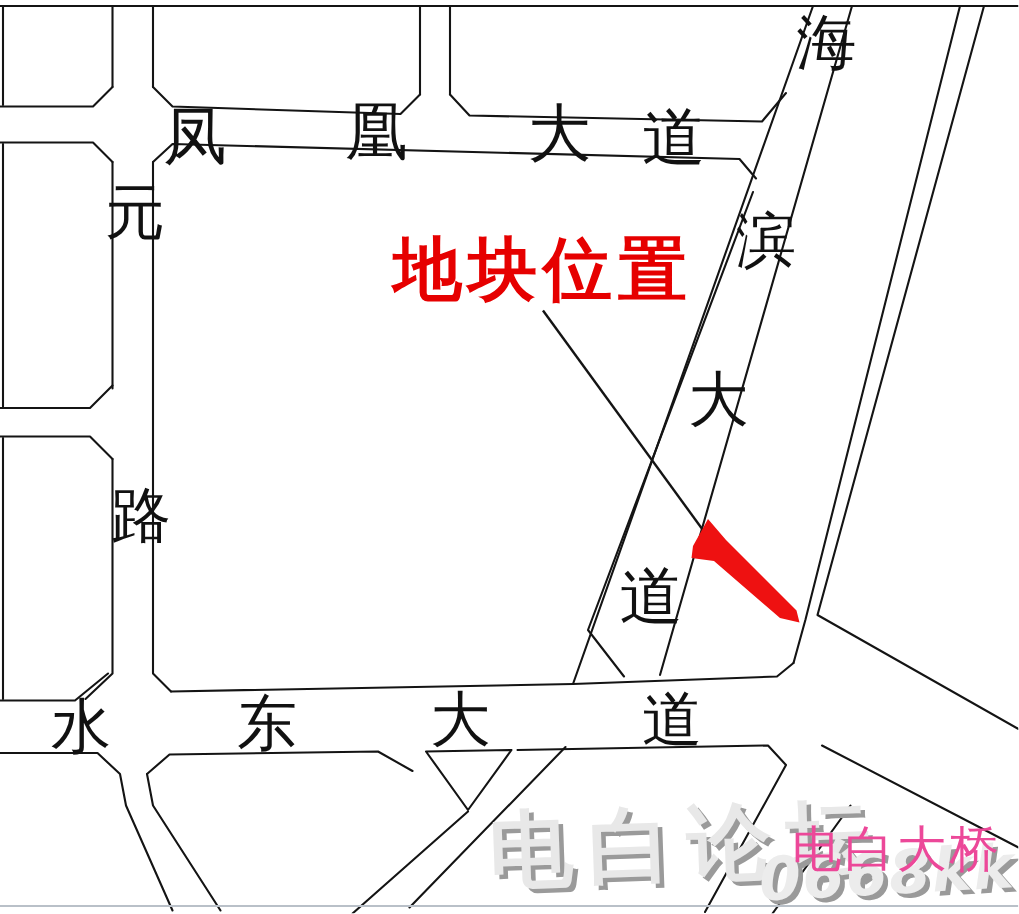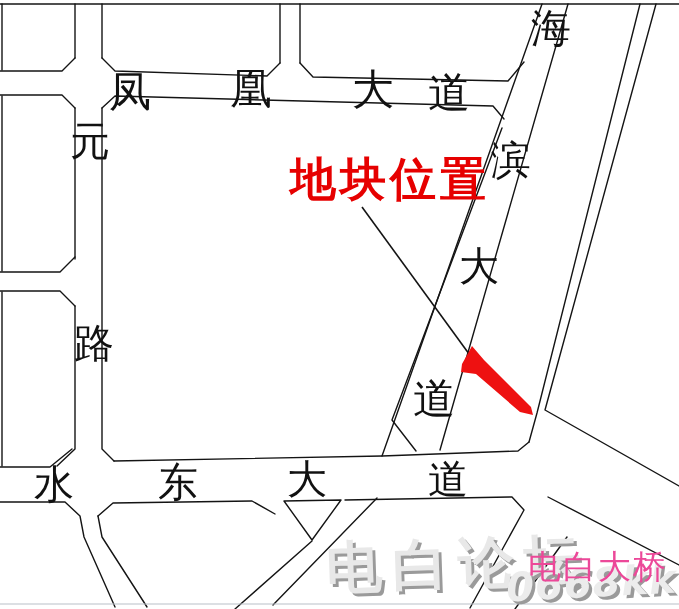--- a/index.html
+++ b/index.html
@@ -11,21 +11,20 @@
   .rdlabel{
     position:absolute;transform:translate(-50%,-50%);
     font-size:40px;color:#111;line-height:1;white-space:nowrap;
     font-family:"Liberation Serif","DejaVu Serif",serif;
   }
   .rdlabel.big{font-size:42px;}
   #plot-annotation{
     position:absolute;left:262px;top:157px;
     font-size:46px;font-weight:700;letter-spacing:4px;line-height:1;
     white-space:nowrap;
-    margin-left:28px;
   }
   #bridge-label{
     position:absolute;left:528px;top:551px;
     font-size:33px;color:#ec4899;letter-spacing:2px;line-height:1;white-space:nowrap;
   }
   #wm-script{
     position:absolute;left:326px;top:536px;
     font-size:56px;font-weight:700;letter-spacing:10px;line-height:1;
     color:#e8e8e8;text-shadow:3px 3px 0 #9a9a9a;
     transform:rotate(-2deg);white-space:nowrap;

